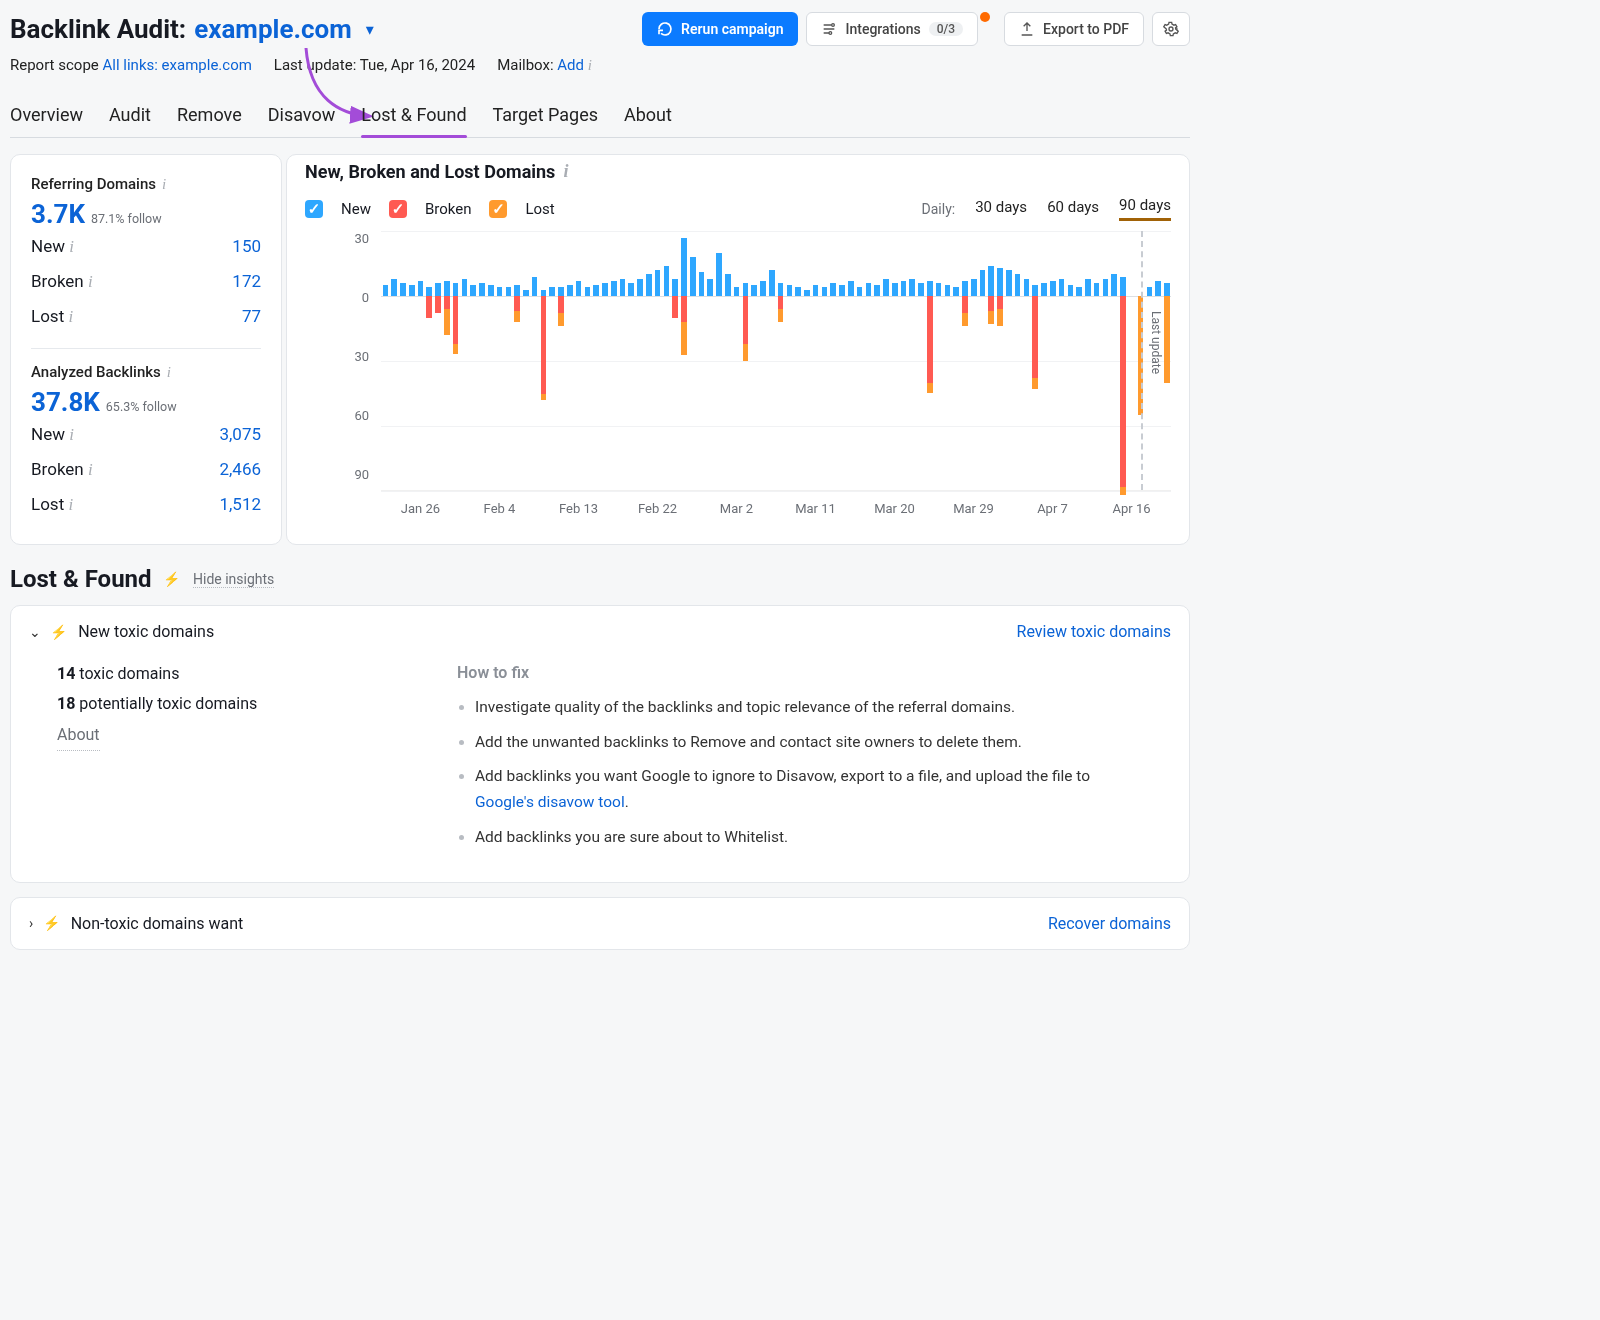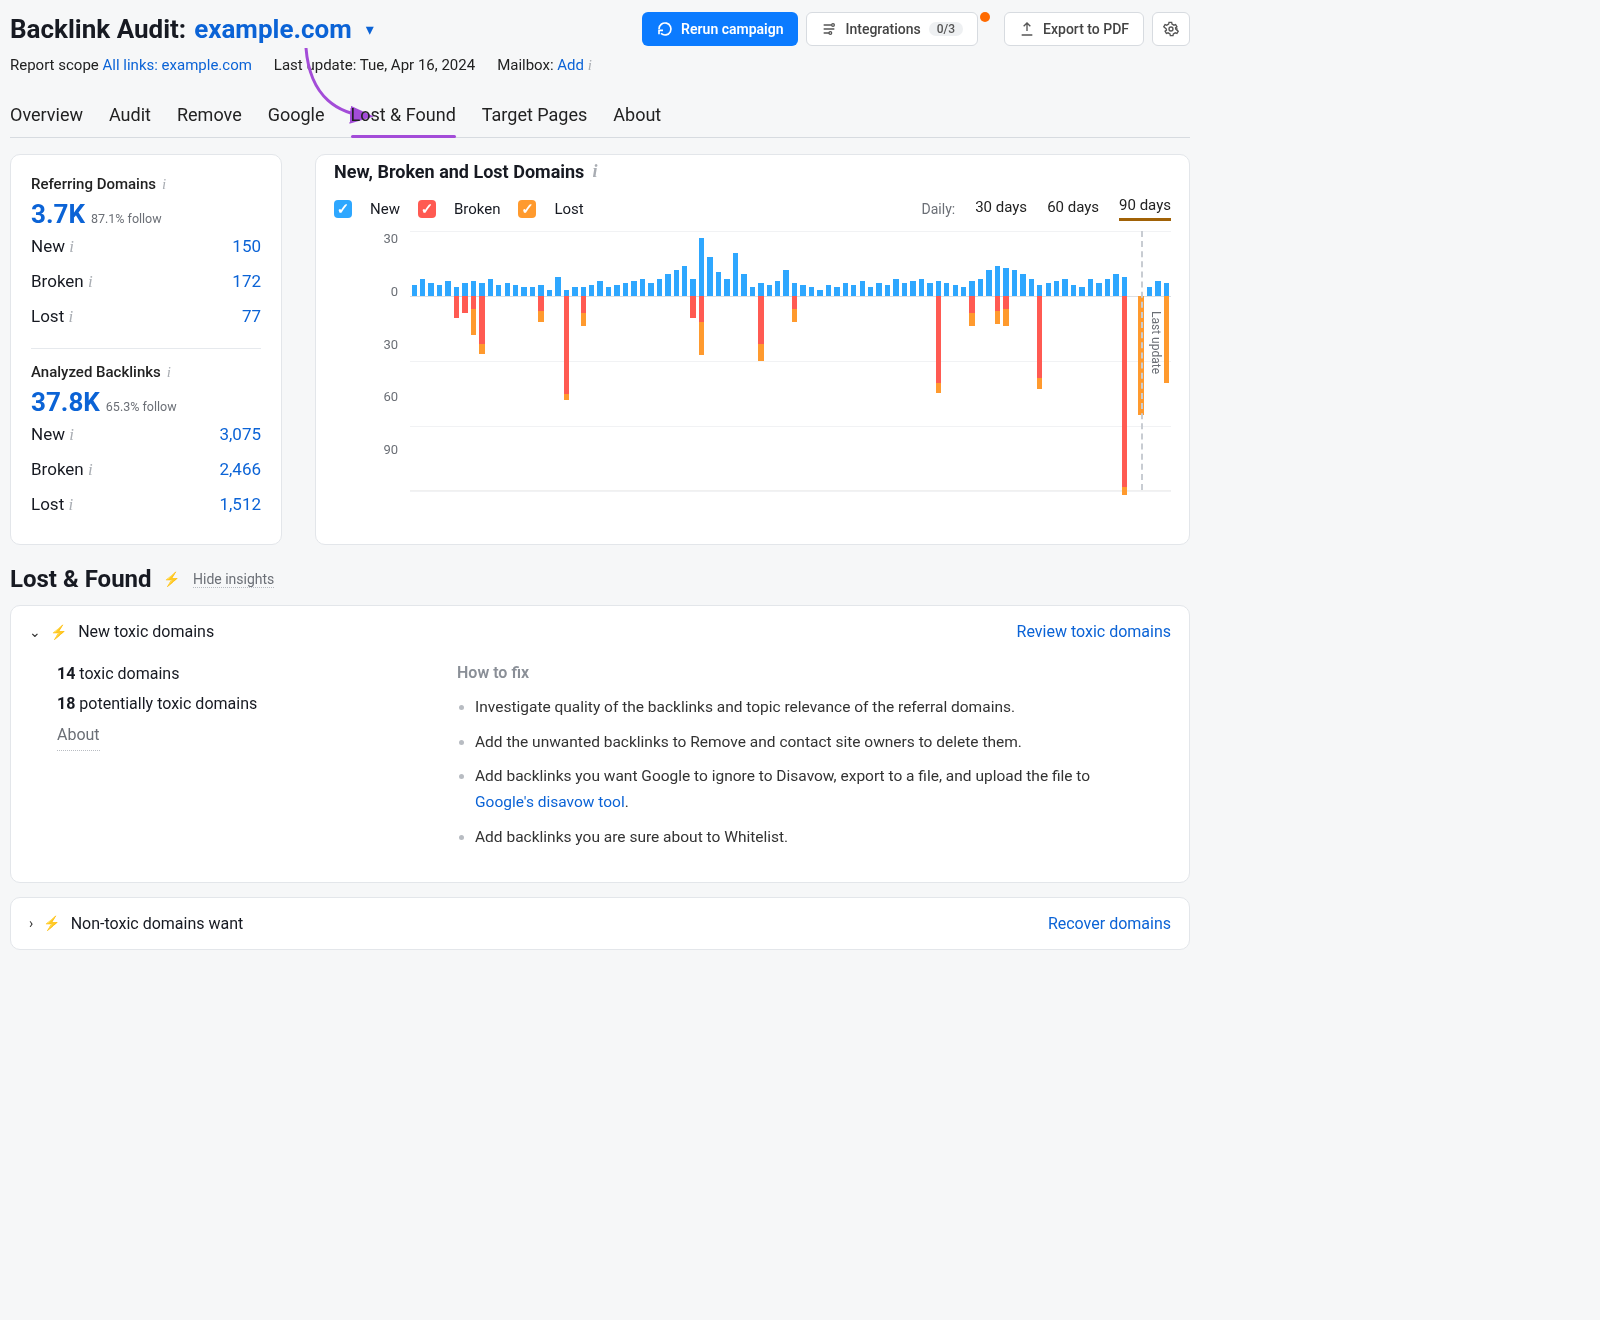--- a/index.html
+++ b/index.html
@@ -19,21 +19,21 @@
   .icn{display:inline-flex;width:16px;height:16px;align-items:center;justify-content:center}
   .subrow{display:flex;gap:22px;padding:10px 0 14px 0;color:#222;font-size:15px}
   .subrow .lbl{color:#222}
   .tabs{display:flex;gap:26px;border-bottom:1px solid #d7dbe0;margin-top:6px}
   .tab{padding:10px 0 12px 0;font-size:18px;color:#222;cursor:pointer}
   .tab.active{position:relative}
   .tab.active::after{content:"";position:absolute;left:0;right:0;bottom:-1px;height:3px;background:#a34cd8;border-radius:2px}
   .arrow-svg{position:absolute;left:300px;top:44px;pointer-events:none}
   .hdr{position:relative}
 
-  .main{display:flex;gap:33px;padding:16px 10px}
+  .main{display:flex;gap:4px;padding:16px 10px}
   .card{background:#fff;border:1px solid #e3e6ea;border-radius:10px}
   .side{width:272px;padding:20px 20px 22px}
   .side h4{font-size:15px;font-weight:500;color:#222;display:flex;align-items:center;gap:6px;margin-bottom:6px}
   .big{font-size:26px;font-weight:700;color:#0b63d6;display:inline-block;margin-right:6px}
   .muted{color:#6b6f76;font-size:12.5px}
   .metric-row{display:flex;justify-content:space-between;padding:7px 0;font-size:17px}
   .metric-row .v{color:#0b63d6}
   .hr{height:1px;background:#e6e9ed;margin:14px 0}
   .info-i{color:#a9adb3;font-style:italic;font-family:Georgia,serif}
 
@@ -152,21 +152,21 @@
           <path d="M0,0 L0,6 L8,3 z" fill="#a34cd8"></path>
         </marker>
       </defs>
     <path d="M6,4 C 10,55 40,70 68,72" stroke="#a34cd8" stroke-width="3" fill="none" marker-end="url(#ah)"></path>
   </svg>
 
   <div class="tabs" id="tabs">
       <span class="tab">Overview</span>
       <span class="tab">Audit</span>
       <span class="tab">Remove</span>
-      <span class="tab">Google</span>
+      <span class="tab">Disavow</span>
       <span class="tab active">Lost &amp; Found</span>
       <span class="tab">Target Pages</span>
       <span class="tab">About</span>
     </div>
 </div>
 
 <div class="main">
   <div class="card side">
     <h4>
         <span>Referring Domains</span>
@@ -543,20 +543,32 @@
             <div class="col">
               <div class="b new up" style="height: 15.1667px;"></div>
             </div>
             <div class="col">
               <div class="b new up" style="height: 13px;"></div>
               <div class="b lost dnL" style="top: 65px; height: 86.6667px;"></div>
             </div>
           </div>
       <div class="last-line" style="right: 28px;"></div>
           <div class="last-text" style="right: 8px; top: 80px;">Last update</div>
+        </div>
+      <div class="xlabels" id="xl">
+          <div>Jan 26</div>
+          <div>Feb 4</div>
+          <div>Feb 13</div>
+          <div>Feb 22</div>
+          <div>Mar 2</div>
+          <div>Mar 11</div>
+          <div>Mar 20</div>
+          <div>Mar 29</div>
+          <div>Apr 7</div>
+          <div>Apr 16</div>
         </div>
     </div>
   </div>
 </div>
 
 <div class="section-h">
   <h2>Lost &amp; Found</h2>
   <span class="bolt">⚡</span>
   <span class="hide-link">Hide insights</span>
 </div>

